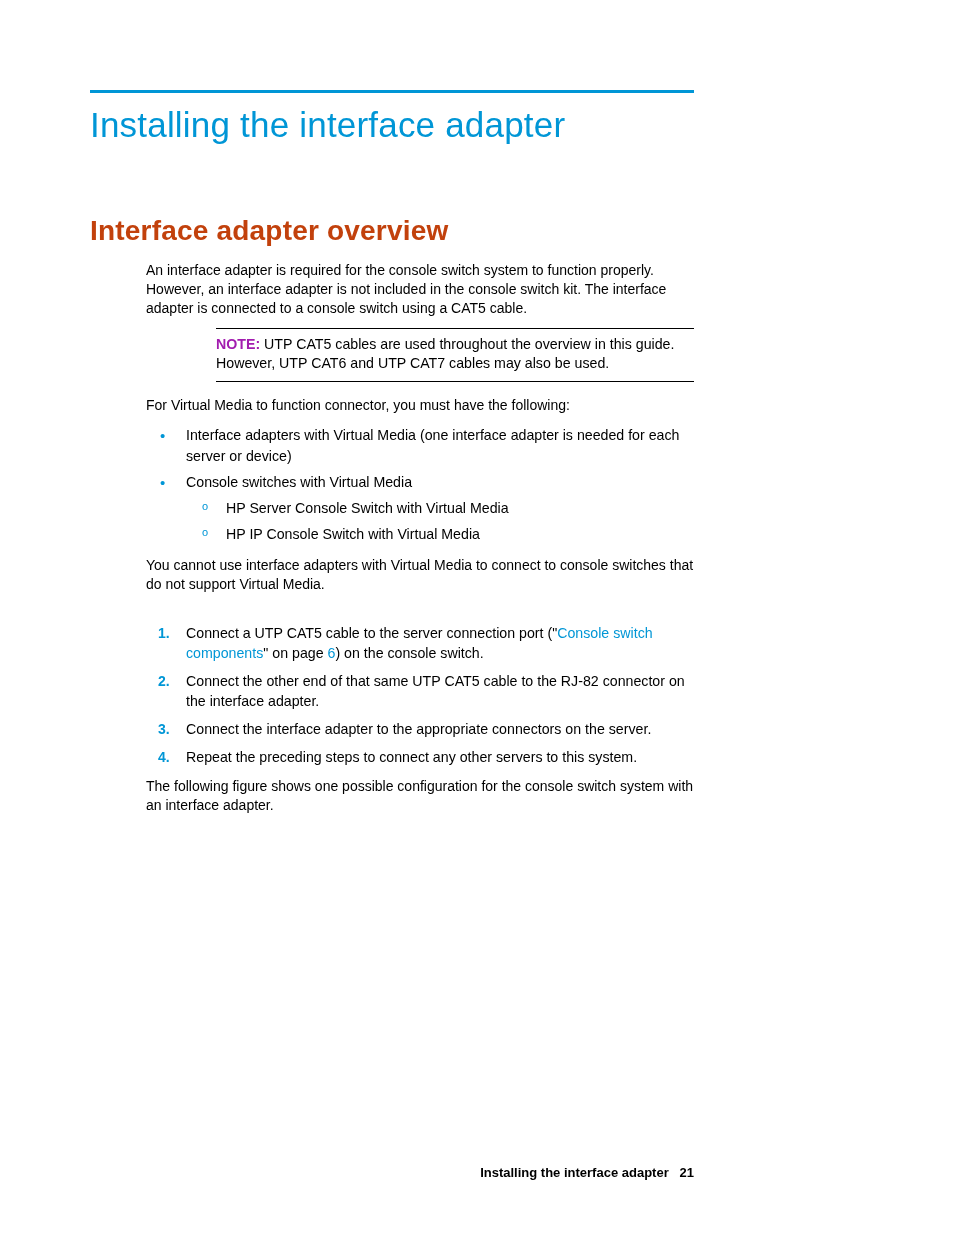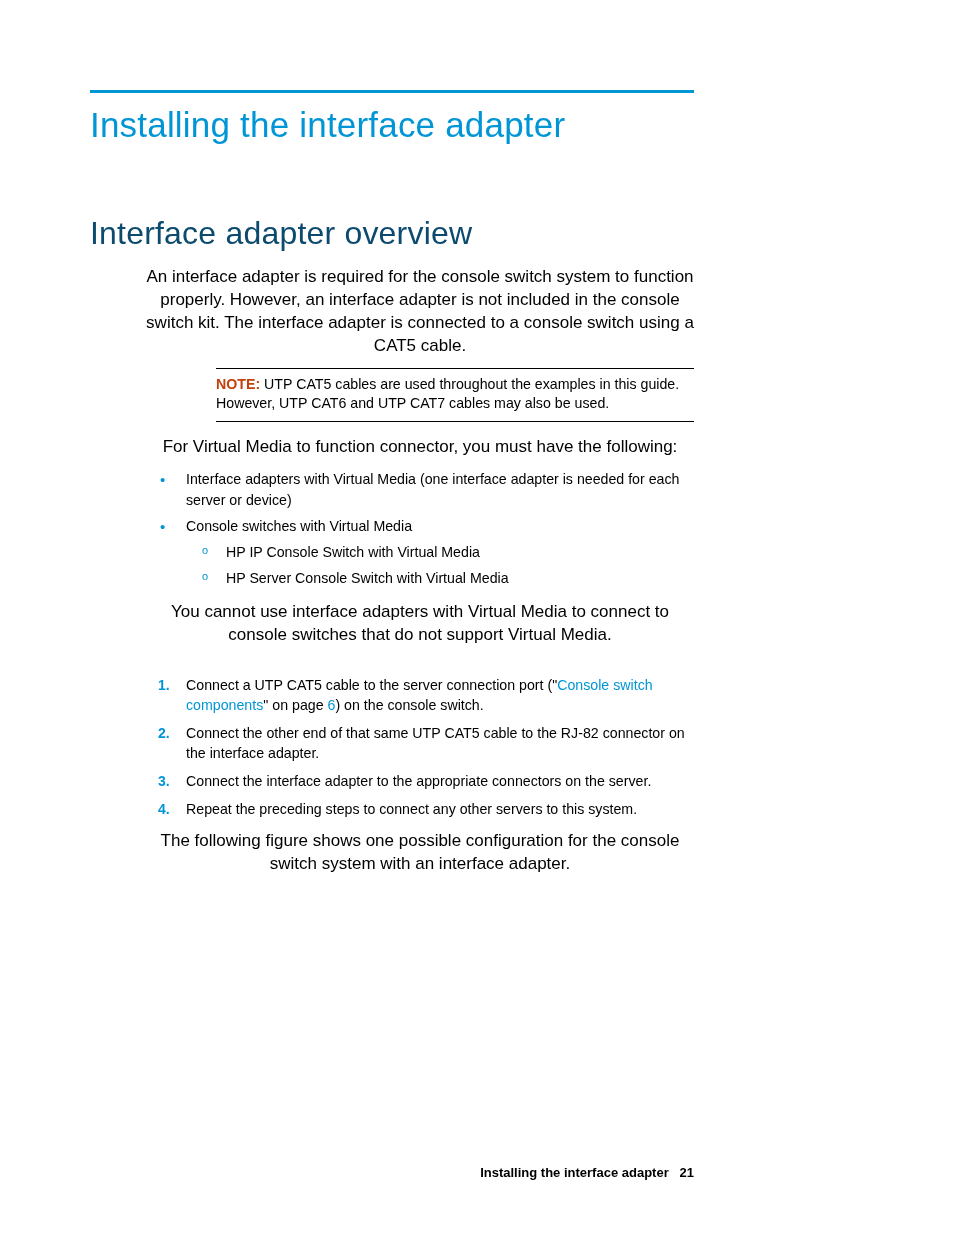--- a/index.html
+++ b/index.html
@@ -16,45 +16,44 @@
     margin-bottom: 12px;
   }
   .h1 {
     font-size: 35px;
     font-weight: 300;
     color: #0096d6;
     letter-spacing: 0.2px;
     margin-bottom: 70px;
   }
   .h2 {
-    font-size: 32px;
-    font-weight: 400;
-    color: #0c4a6e;
+    font-size: 28px;
+    font-weight: 700;
+    color: #c2410c;
     letter-spacing: 0.2px;
     margin-bottom: 14px;
   }
   .body-indent {
     margin-left: 56px;
   }
   p.body {
-    font-size: 17px;
+    font-size: 14px;
     line-height: 1.35;
     margin-bottom: 10px;
-    text-align: center;
   }
   .note-box {
     margin: 6px 0 14px 70px;
     border-top: 1.5px solid #000;
     border-bottom: 1.5px solid #000;
     padding: 6px 0 8px 0;
     font-size: 14.2px;
     line-height: 1.35;
   }
   .note-label {
-    color: #c2410c;
+    color: #a21caf;
     font-weight: 600;
   }
   ul.l1 {
     list-style: none;
     margin: 6px 0 12px 0;
   }
   ul.l1 > li {
     position: relative;
     padding-left: 40px;
     margin-bottom: 6px;
@@ -129,34 +128,34 @@
   <hr class="rule">
   <h1 class="h1">Installing the interface adapter</h1>
 
   <h2 class="h2">Interface adapter overview</h2>
 
   <div class="body-indent">
     <p class="body">An interface adapter is required for the console switch system to function properly. However, an interface adapter is not included in the console switch kit. The interface adapter is connected to a console switch using a CAT5 cable.</p>
 
     <div class="note-box">
       <span class="note-label">NOTE:</span>
-      <span>UTP CAT5 cables are used throughout the examples in this guide. However, UTP CAT6 and UTP CAT7 cables may also be used.</span>
+      <span>UTP CAT5 cables are used throughout the overview in this guide. However, UTP CAT6 and UTP CAT7 cables may also be used.</span>
     </div>
 
     <p class="body">For Virtual Media to function connector, you must have the following:</p>
 
     <ul class="l1">
       <li>
         <span>Interface adapters with Virtual Media (one interface adapter is needed for each server or device)</span>
       </li>
       <li>
         <span>Console switches with Virtual Media</span>
         <ul class="l2">
+          <li>HP Server Console Switch with Virtual Media</li>
           <li>HP IP Console Switch with Virtual Media</li>
-          <li>HP Server Console Switch with Virtual Media</li>
         </ul>
       </li>
     </ul>
 
     <p class="body">You cannot use interface adapters with Virtual Media to connect to console switches that do not support Virtual Media.</p>
   </div>
 
   <div class="spacer-lg"></div>
 
 

